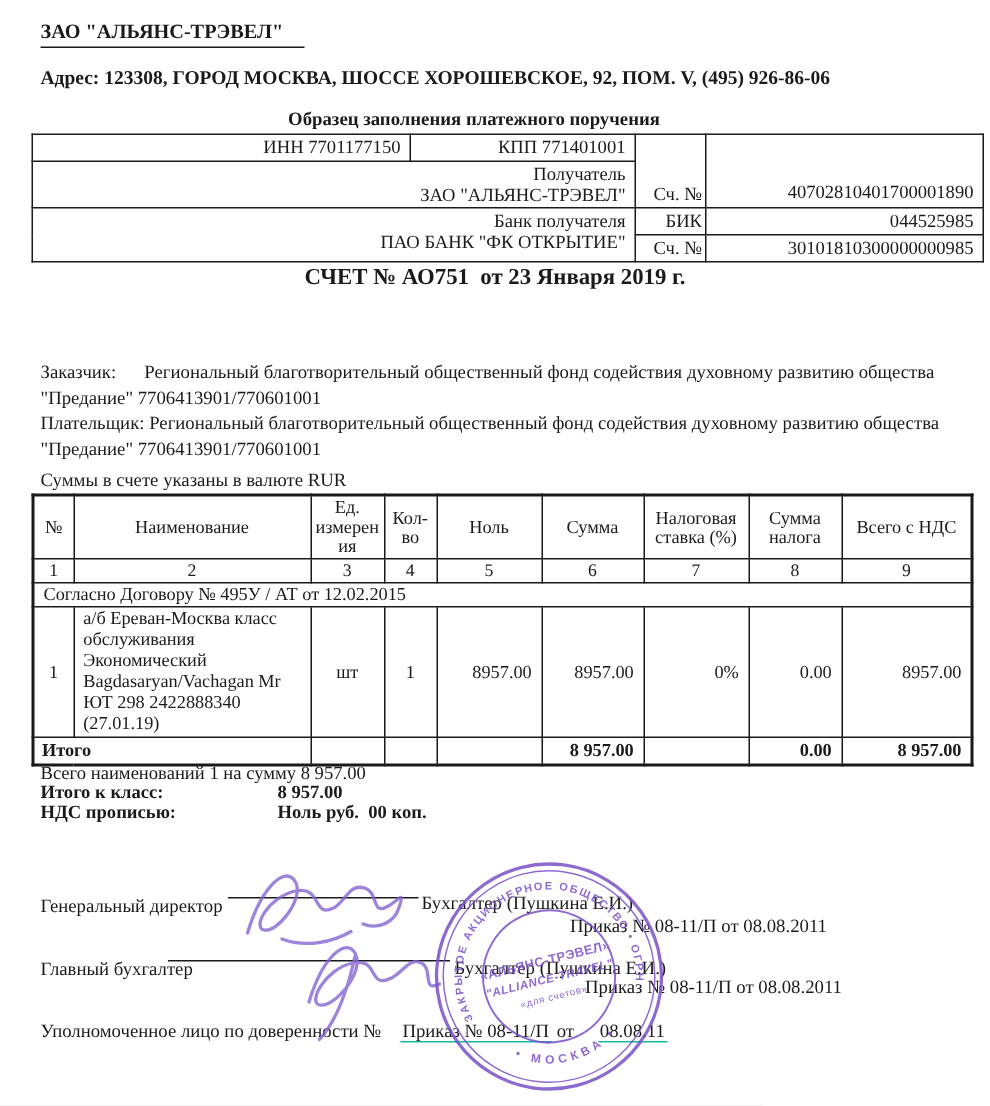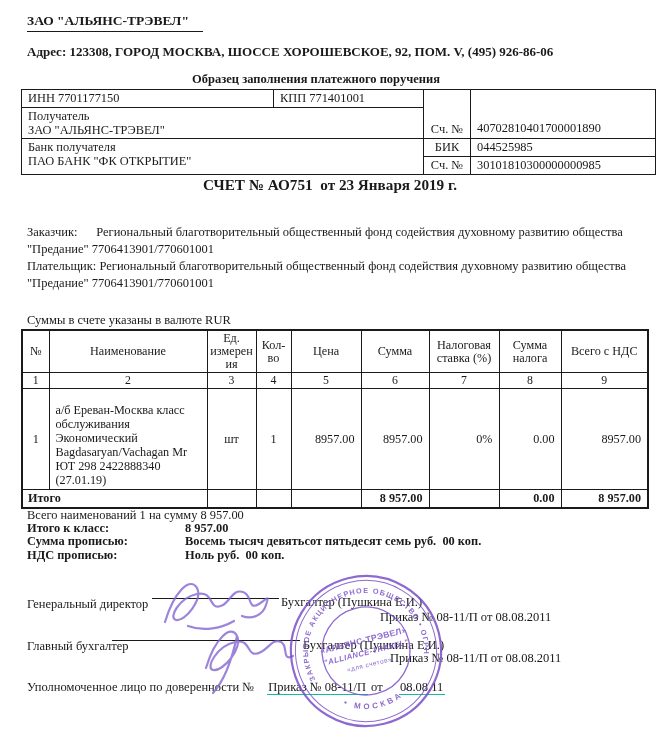--- a/index.html
+++ b/index.html
@@ -11,48 +11,48 @@
   .abs{position:absolute;}
   .ws{white-space:pre;}
   .b{font-weight:bold;}
   
   .company{left:27px;top:13px;font-size:13.5px;font-weight:bold;border-bottom:1.5px solid #1a1a1a;padding:0 14px 2px 0;}
   .address{left:27px;top:44px;font-size:13px;font-weight:bold;}
   .sample-title{left:0;top:72px;width:632px;text-align:center;font-size:12.5px;font-weight:bold;}
   
   table{border-collapse:collapse;table-layout:fixed;}
   .bank{left:21px;top:89px;width:634px;font-size:12.4px;}
-  .bank td{border:1px solid #1a1a1a;padding:1px 6px;vertical-align:top;overflow:hidden;}
+  .bank td{border:1px solid #1a1a1a;padding:1px 6px;vertical-align:top;overflow:hidden;text-align:right;}
   .bank tr.r1{height:16px;}
   .bank tr.r2{height:29px;}
   .bank tr.r3{height:17px;}
   .bank tr.r4{height:15px;}
   .bank td.bottom{vertical-align:bottom;padding-bottom:2px;}
-  .bank td.lab{text-align:center;padding:1px 2px;}
+  .bank td.lab{padding:1px 2px;}
   .bank .two-line{line-height:13.5px;padding-top:2px;margin-top:21px;}
   
   .inv-title{left:0;top:176px;width:660px;text-align:center;font-size:15.2px;font-weight:bold;}
   
-  .cust{left:27px;top:224px;font-size:12.5px;line-height:17px;}
+  .cust{left:27px;top:240px;font-size:12.5px;line-height:17px;}
   .cust div{white-space:pre;}
   .currency-note{left:27px;top:313px;font-size:12.5px;}
   
   .items{left:21px;top:329px;width:626px;font-size:12.2px;border:2px solid #1a1a1a;}
   .items th,.items td{border:1px solid #1a1a1a;padding:1px 5px;font-weight:normal;overflow:hidden;}
   .items tr.head{height:38px;}
   .items tr.head th{text-align:center;vertical-align:middle;line-height:13px;padding:1px 2px;}
   .items tr.head th:nth-child(3){overflow-wrap:anywhere;}
   .items tr.nums{height:14px;}
   .items tr.nums td{text-align:center;font-size:11.8px;padding:0 2px;}
   .items tr.contract{height:15px;}
   .items tr.contract td{padding:0 6px;}
   .items tr.item{height:86px;}
   .items td.c{text-align:center;vertical-align:middle;}
   .items td.r{text-align:right;vertical-align:middle;padding-right:6px;}
-  .items td.name{vertical-align:middle;line-height:14px;padding:14px 8px 2px 6px;}
+  .items td.name{vertical-align:middle;line-height:14px;padding:0 8px 2px 6px;}
   .items tr.totalr{height:15px;}
   .items tr.totalr td{font-weight:bold;}
   
   .totals{left:27px;top:509px;font-size:12.4px;line-height:13.2px;}
   .totals .row{display:flex;white-space:pre;}
   .totals .lbl{width:158px;flex:0 0 158px;}
   
   .sigrow{font-size:12.5px;}
   .sig-line{display:inline-block;border-bottom:1px solid #1a1a1a;height:12px;vertical-align:baseline;}
   .dir-label{left:27px;top:597px;}
@@ -141,37 +141,40 @@
         <col style="width:70px">
         <col style="width:62px">
         <col style="width:87px">
     </colgroup>
     <tbody>
         <tr class="head">
       <th>№</th>
       <th>Наименование</th>
       <th>Ед. измерения</th>
       <th>Кол-во</th>
-      <th>Цена</th>
+      <th>Ноль</th>
       <th>Сумма</th>
       <th>Налоговая ставка (%)</th>
       <th>Сумма налога</th>
       <th>Всего с НДС</th>
     </tr>
     <tr class="nums">
       <td>1</td>
       <td>2</td>
       <td>3</td>
       <td>4</td>
       <td>5</td>
       <td>6</td>
       <td>7</td>
       <td>8</td>
       <td>9</td>
     </tr>
+    <tr class="contract">
+      <td colspan="9">Согласно Договору № 495У / АТ от 12.02.2015</td>
+    </tr>
     <tr class="item">
       <td class="c">1</td>
       <td class="name">а/б Ереван-Москва класс обслуживания Экономический Bagdasaryan/Vachagan Mr ЮТ 298 2422888340 (27.01.19)</td>
       <td class="c">шт</td>
       <td class="c">1</td>
       <td class="r">8957.00</td>
       <td class="r">8957.00</td>
       <td class="r">0%</td>
       <td class="r">0.00</td>
       <td class="r">8957.00</td>
@@ -187,24 +190,20 @@
       <td class="r">8 957.00</td>
     </tr>
   </tbody>
     </table>
 
   <div class="abs totals">
     <div class="row">Всего наименований 1 на сумму 8 957.00</div>
     <div class="row">
       <span class="lbl b">Итого к класс:</span>
       <span class="b">8 957.00</span>
-    </div>
-    <div class="row">
-      <span class="lbl b">Сумма прописью:</span>
-      <span class="b">Восемь тысяч девятьсот пятьдесят семь руб.  00 коп.</span>
     </div>
     <div class="row">
       <span class="lbl b">НДС прописью:</span>
       <span class="b">Ноль руб.  00 коп.</span>
     </div>
   </div>
 
   <span class="abs sigrow dir-label">Генеральный директор</span>
   <span class="abs sig-line dir-line"></span>
   <span class="abs sigrow dir-name">Бухгалтер (Пушкина Е.И.)</span>

